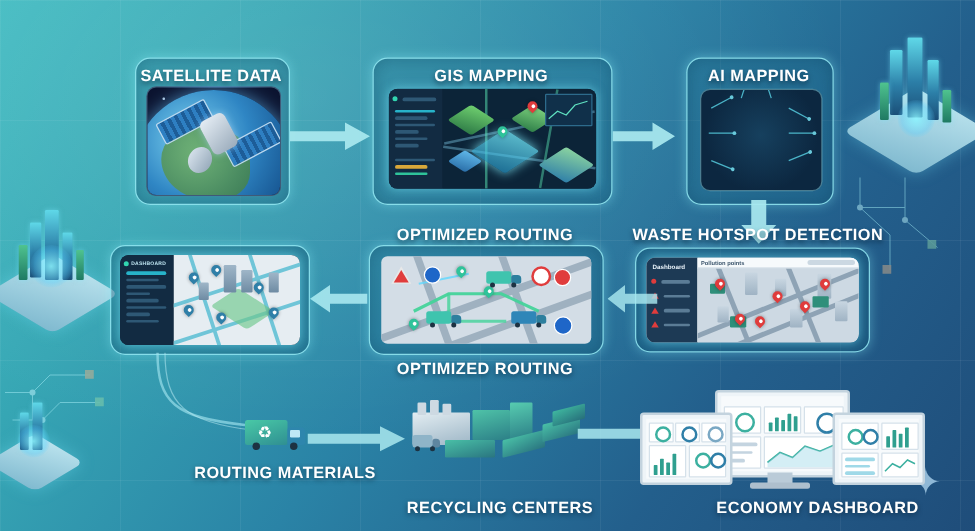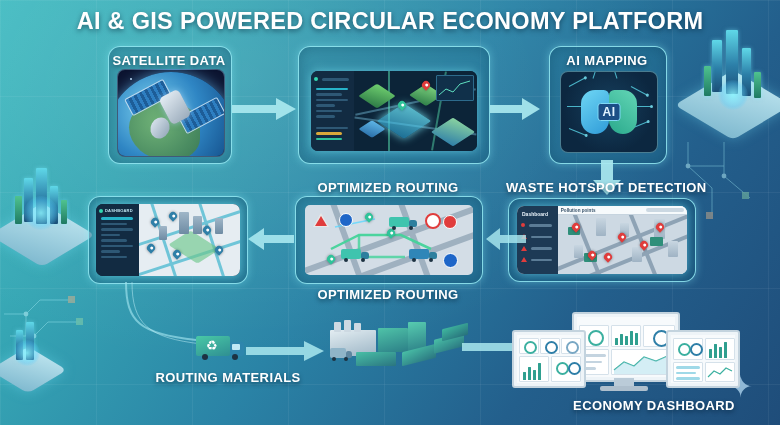--- a/index.html
+++ b/index.html
@@ -290,21 +290,20 @@
   .fac { position: absolute; border-radius: 1px; }
 </style>
 </head>
 <body>
 
 <div id="canvas">
 
   <div class="grid"></div>
   <div class="vignette"></div>
 
-  <div class="title">AI &amp; GIS POWERED CIRCULAR ECONOMY PLATFORM</div>
 
   <div>
     <div class="iso-plate" style="left:12px; top:205px; width:60px; height:60px;"></div>
     <div class="tower" style="left:24px; top:178px; width:9px; height:44px;"></div>
     <div class="tower" style="left:36px; top:168px; width:11px; height:56px;"></div>
     <div class="tower" style="left:50px; top:186px; width:8px; height:38px;"></div>
     <div class="tower" style="left:15px; top:196px; width:7px; height:28px; background:linear-gradient(180deg,#4fc38f,#1f7a63);"></div>
     <div class="tower" style="left:61px; top:200px; width:6px; height:24px; background:linear-gradient(180deg,#4fc38f,#1f7a63);"></div>
     <div class="holo" style="left:24px; top:196px; width:34px; height:34px;"></div>
   </div>
@@ -404,40 +403,36 @@
           <div class="pin" style="left:44px; top:30px; background:#2fc39a;"></div>
           <div class="mchart" style="right:3px; top:4px; width:36px; height:24px; background:#10304a; border-color:#2d6b8c;">
             <svg width="36" height="24">
                 <polyline points="2,19 9,13 16,16 23,8 33,5" fill="none" stroke="#5fe0c0" stroke-width="1"></polyline>
               </svg>
           </div>
         </div>
       </div>
     </div>
   </div>
+  <div class="lbl" style="left:298px; top:53px; width:190px;">GIS MAPPING</div>
 
   <svg class="arrow" style="left:490px; top:96px;" width="52" height="26">
     <path d="M0 9 L32 9 L32 2 L50 13 L32 24 L32 17 L0 17 Z" fill="#a9e8ef" opacity="0.92"></path>
   </svg>
 
   <div class="panel" style="left:549px; top:46px; width:116px; height:116px;">
     <div class="brain-card" style="left:10px; top:24px; width:96px; height:80px;">
       <div class="synapse" style="left:8px;  top:14px; width:18px; transform:rotate(-28deg)"></div>
       <div class="synapse" style="left:6px;  top:34px; width:20px;"></div>
       <div class="synapse" style="left:8px;  top:56px; width:18px; transform:rotate(22deg)"></div>
       <div class="synapse" style="left:70px; top:14px; width:18px; transform:rotate(28deg)"></div>
       <div class="synapse" style="left:70px; top:34px; width:20px;"></div>
       <div class="synapse" style="left:70px; top:56px; width:18px; transform:rotate(-22deg)"></div>
       <div class="synapse" style="left:32px; top:6px;  width:14px; transform:rotate(-72deg)"></div>
       <div class="synapse" style="left:56px; top:6px;  width:14px; transform:rotate(-108deg)"></div>
-      <div class="brain">
-        <div class="lobe l"></div>
-        <div class="lobe r"></div>
-        <div class="ai-chip">AI</div>
-      </div>
     </div>
   </div>
   <div class="lbl" style="left:549px; top:53px; width:116px;">AI MAPPING</div>
 
   <svg class="arrow" style="left:592px; top:160px;" width="30" height="36">
     <path d="M9 0 L21 0 L21 20 L29 20 L15 35 L1 20 L9 20 Z" fill="#a9e8ef" opacity="0.92"></path>
   </svg>
 
   <div class="panel" style="left:508px; top:198px; width:186px; height:82px;">
     <div class="screen" style="left:8px; top:7px; width:170px; height:68px;">
@@ -614,20 +609,21 @@
     <div style="position:absolute; left:330px; top:348px;">
       <div class="truck-box" style="left:0; top:0; width:16px; height:10px; background:#8fb4c8;"></div>
       <div class="truck-cab" style="left:16px; top:3px; width:6px; height:7px; background:#5e86a0;"></div>
       <div class="wheel" style="left:2px;  top:9px; width:4px; height:4px;"></div>
       <div class="wheel" style="left:14px; top:9px; width:4px; height:4px;"></div>
     </div>
   </div>
   <svg class="arrow" style="left:462px; top:336px;" width="78" height="22">
     <path d="M0 7 L56 7 L56 1 L76 11 L56 21 L56 15 L0 15 Z" fill="#a9e8ef" opacity="0.85"></path>
   </svg>
+  <div class="lbl" style="left:310px; top:398px; width:180px;">RECYCLING CENTERS</div>
 
   <div>
 
     <div class="monitor" style="left:572px; top:312px; width:104px; height:66px;">
       <div style="position:absolute; inset:3px; background:#f7fafc;">
         <div class="mchart" style="left:2px; top:8px; width:28px; height:20px;">
           <div class="gauge" style="left:8px; top:4px; width:12px; height:12px; border-color:#3cb0a0;"></div>
         </div>
         <div class="mchart" style="left:34px; top:8px; width:28px; height:20px;">
           <div class="mbar" style="left:3px;  width:3px; height:7px;"></div>

